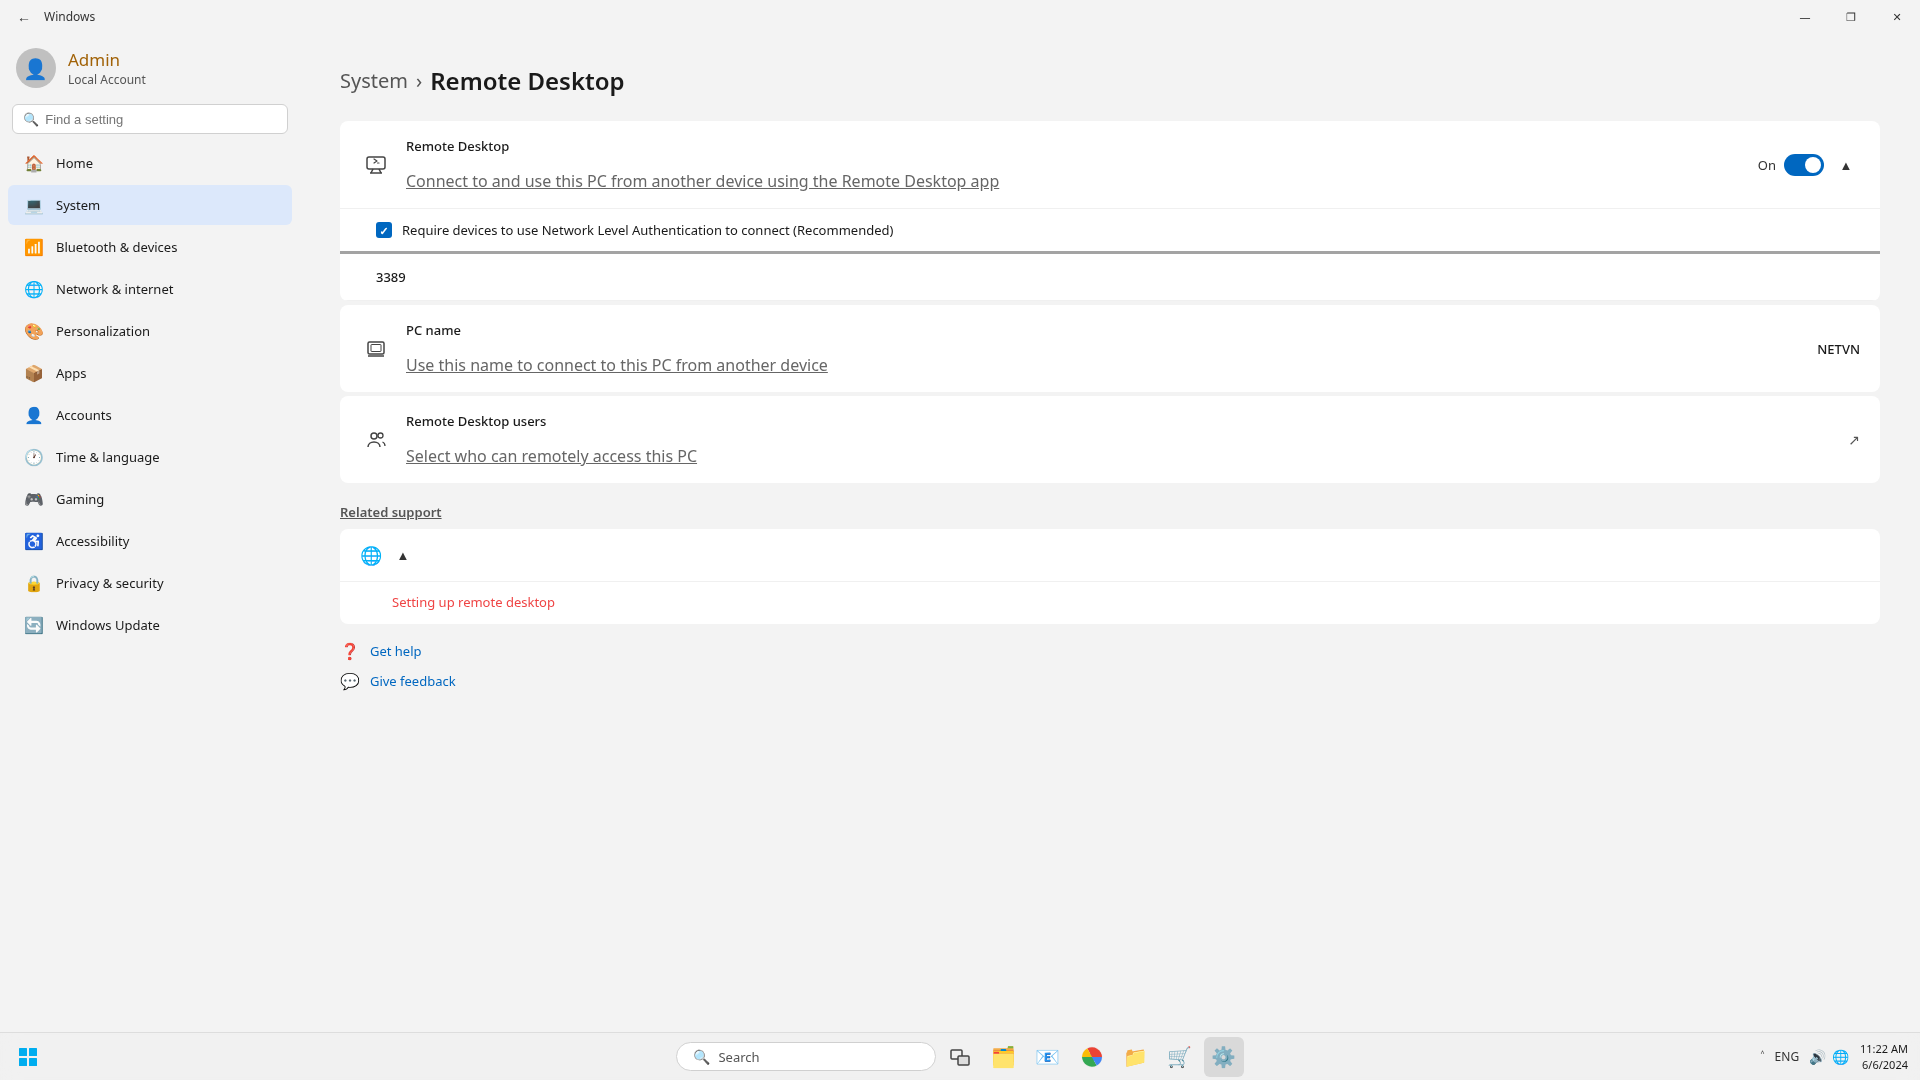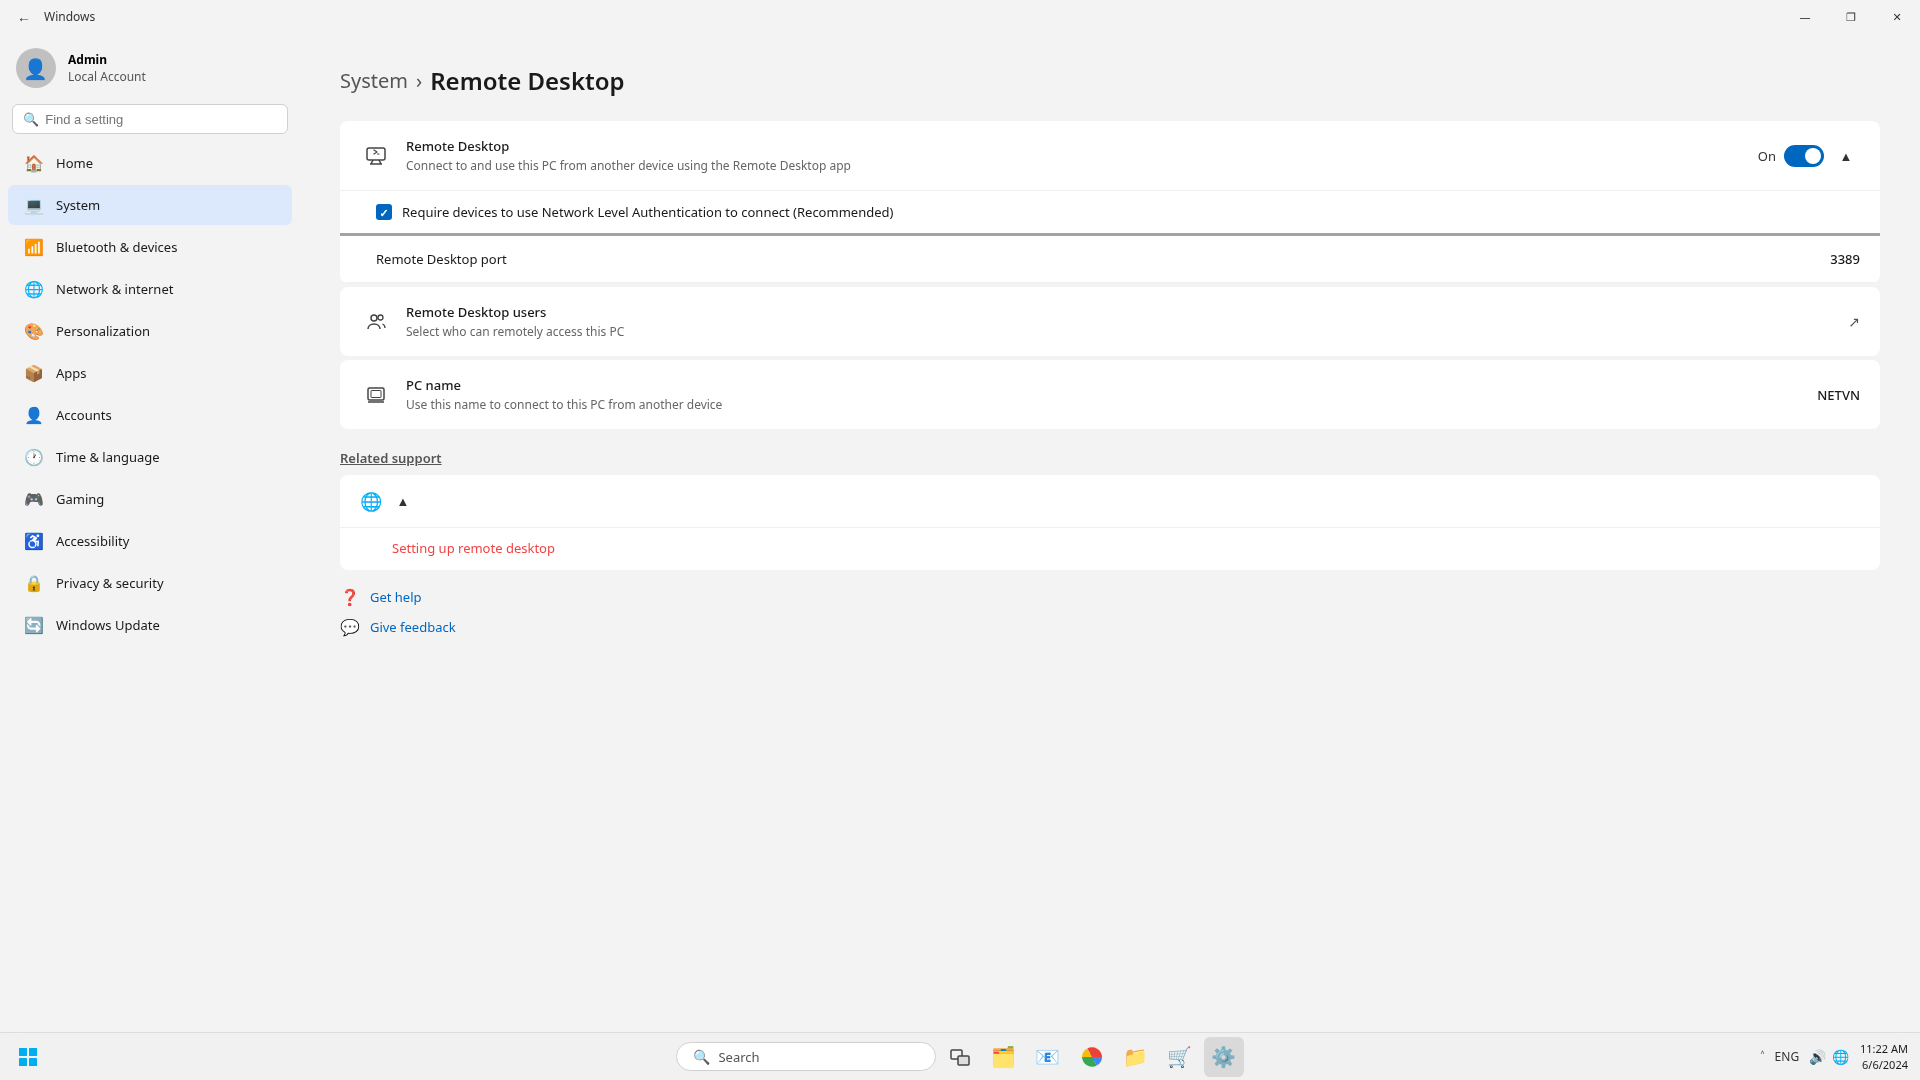--- a/index.html
+++ b/index.html
@@ -76,21 +76,21 @@
     .user-avatar {
       width: 40px; height: 40px;
       border-radius: 50%;
       background: #c0c0c0;
       display: flex; align-items: center; justify-content: center;
       font-size: 20px;
       color: #555;
       flex-shrink: 0;
     }
     .user-info { display: flex; flex-direction: column; }
-    .user-name { font-size: 12px; font-weight: 700; color: #000000; }
+    .user-name { font-size: 17px; font-weight: 400; color: #a16207; }
     .user-type { font-size: 12px; color: #555; text-align: right; }
 
     .search-box {
       margin: 4px 12px 8px 12px;
       display: flex;
       align-items: center;
       background: white;
       border: 1px solid #d0d0d0;
       border-radius: 6px;
       padding: 5px 10px;
@@ -162,21 +162,21 @@
     .settings-row-icon {
       width: 32px; height: 32px;
       display: flex; align-items: center; justify-content: center;
       margin-right: 14px;
       font-size: 18px;
       color: #444;
       flex-shrink: 0;
     }
     .settings-row-text { flex: 1; }
     .settings-row-title { font-size: 13px; font-weight: 500; color: #1a1a1a; }
-    .settings-row-desc { font-size: 12px; color: #666; margin-top: 2px; }
+    .settings-row-desc { font-size: 16px; color: #666; margin-top: 15px; text-decoration: underline; }
     .settings-row-control {
       display: flex;
       align-items: center;
       gap: 8px;
       flex-shrink: 0;
     }
 
     
     .toggle-label { font-size: 13px; color: #333; }
     .toggle {
@@ -495,60 +495,59 @@
           <div class="expand-btn">▲</div>
         </div>
       </div>
 
       <div class="checkbox-row">
         <div class="checkbox-box"></div>
         <span class="checkbox-label">Require devices to use Network Level Authentication to connect (Recommended)</span>
       </div>
 
       <div class="port-row">
-        <span class="port-label">Remote Desktop port</span>
         <span class="port-value">3389</span>
+      </div>
+    </div>
+
+    <div class="settings-card" style="margin-top:4px;">
+      <div class="settings-row">
+        <div class="settings-row-icon">
+          <svg width="20" height="20" viewBox="0 0 20 20" fill="none" xmlns="http://www.w3.org/2000/svg">
+            <rect x="2" y="3" width="16" height="12" rx="1.5" stroke="#444" stroke-width="1.5" fill="none"></rect>
+            <rect x="5" y="5.5" width="10" height="7" rx="0.5" stroke="#444" stroke-width="1" fill="none"></rect>
+            <line x1="2" y1="17" x2="18" y2="17" stroke="#444" stroke-width="1.5"></line>
+          </svg>
+        </div>
+        <div class="settings-row-text">
+          <div class="settings-row-title">PC name</div>
+          <div class="settings-row-desc">Use this name to connect to this PC from another device</div>
+        </div>
+        <div class="settings-row-control">
+          <span class="value-text">NETVN</span>
+        </div>
       </div>
     </div>
 
     <div class="settings-card" style="margin-top:4px;">
       <div class="settings-row">
         <div class="settings-row-icon">
           <svg width="20" height="20" viewBox="0 0 20 20" fill="none">
             <circle cx="8" cy="6" r="3" stroke="#444" stroke-width="1.5" fill="none"></circle>
             <path d="M2 17c0-3 2.7-5 6-5s6 2 6 5" stroke="#444" stroke-width="1.5" fill="none"></path>
             <circle cx="14.5" cy="5.5" r="2.5" stroke="#444" stroke-width="1.3" fill="none"></circle>
             <path d="M16.5 12c1.5.5 2.5 2 2.5 4" stroke="#444" stroke-width="1.3" fill="none"></path>
           </svg>
         </div>
         <div class="settings-row-text">
           <div class="settings-row-title">Remote Desktop users</div>
           <div class="settings-row-desc">Select who can remotely access this PC</div>
         </div>
         <div class="settings-row-control">
           <span class="ext-link-icon">↗</span>
-        </div>
-      </div>
-    </div>
-
-    <div class="settings-card" style="margin-top:4px;">
-      <div class="settings-row">
-        <div class="settings-row-icon">
-          <svg width="20" height="20" viewBox="0 0 20 20" fill="none" xmlns="http://www.w3.org/2000/svg">
-            <rect x="2" y="3" width="16" height="12" rx="1.5" stroke="#444" stroke-width="1.5" fill="none"></rect>
-            <rect x="5" y="5.5" width="10" height="7" rx="0.5" stroke="#444" stroke-width="1" fill="none"></rect>
-            <line x1="2" y1="17" x2="18" y2="17" stroke="#444" stroke-width="1.5"></line>
-          </svg>
-        </div>
-        <div class="settings-row-text">
-          <div class="settings-row-title">PC name</div>
-          <div class="settings-row-desc">Use this name to connect to this PC from another device</div>
-        </div>
-        <div class="settings-row-control">
-          <span class="value-text">NETVN</span>
         </div>
       </div>
     </div>
 
     <div class="section-label">Related support</div>
 
     <div class="help-card">
       <div class="help-row">
         <span class="help-icon">🌐</span>
         <span class="help-collapse">▲</span>

